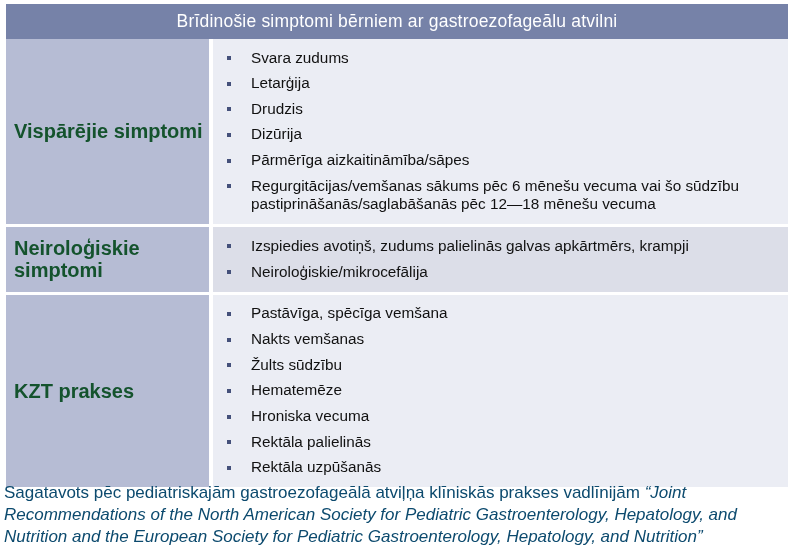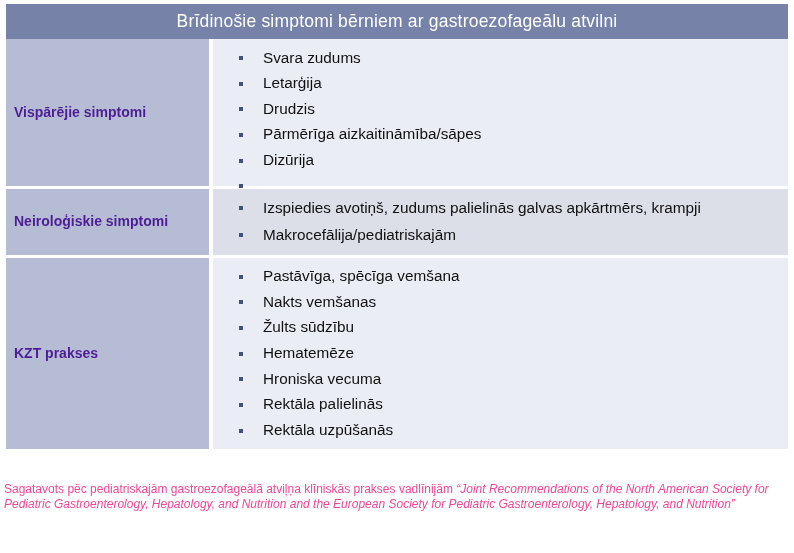--- a/index.html
+++ b/index.html
@@ -64,31 +64,31 @@
     width: 203px;
     min-width: 203px;
     background: #b6bcd4;
     display: flex;
     align-items: center;
     box-sizing: border-box;
     padding-left: 8px;
     padding-right: 6px;
   }
   .label-cell .label-text {
-    font-size: 14px;
+    font-size: 20px;
     font-weight: bold;
-    color: #4c1d95;
+    color: #14532d;
     line-height: 1.1;
   }
 
   .content-cell {
     flex: 1 1 auto;
     background: #ebedf4;
     box-sizing: border-box;
-    padding: 6px 8px 6px 16px;
+    padding: 6px 8px 6px 4px;
     border-left: 4px solid #ffffff;
   }
   .content-cell.shaded {
     background: #dcdee8;
   }
 
   ul.sym-list {
     list-style: none;
     margin: 0;
     padding: 0;
@@ -121,22 +121,22 @@
     padding-top: 4px;
     padding-bottom: 4px;
   }
 
   
   .footnote {
     position: absolute;
     left: 4px;
     top: 482px;
     width: 786px;
-    font-size: 12px;
-    color: #ec4899;
+    font-size: 17px;
+    color: #0c4a6e;
     line-height: 1.29;
     text-align: left;
   }
   .footnote .cite {
     font-style: italic;
   }
 </style>
 </head>
 <body>
 
@@ -160,45 +160,46 @@
               <li>
                 <span class="bullet-sq"></span>
                 <span class="li-text">Letarģija</span>
               </li>
               <li>
                 <span class="bullet-sq"></span>
                 <span class="li-text">Drudzis</span>
               </li>
               <li>
                 <span class="bullet-sq"></span>
+                <span class="li-text">Dizūrija</span>
+              </li>
+              <li>
+                <span class="bullet-sq"></span>
                 <span class="li-text">Pārmērīga aizkaitināmība/sāpes</span>
               </li>
               <li>
                 <span class="bullet-sq"></span>
-                <span class="li-text">Dizūrija</span>
-              </li>
-              <li>
-                <span class="bullet-sq"></span>
+                <span class="li-text">Regurgitācijas/vemšanas sākums pēc 6 mēnešu vecuma vai šo sūdzību pastiprināšanās/saglabāšanās pēc 12—18 mēnešu vecuma</span>
               </li>
             </ul>
           </div>
         </div>
         <div class="trow">
           <div class="label-cell">
             <span class="label-text">Neiroloģiskie simptomi</span>
           </div>
           <div class="content-cell shaded compact">
             <ul class="sym-list">
               <li>
                 <span class="bullet-sq"></span>
                 <span class="li-text">Izspiedies avotiņš, zudums palielinās galvas apkārtmērs, krampji</span>
               </li>
               <li>
                 <span class="bullet-sq"></span>
-                <span class="li-text">Makrocefālija/pediatriskajām</span>
+                <span class="li-text">Neiroloģiskie/mikrocefālija</span>
               </li>
             </ul>
           </div>
         </div>
         <div class="trow">
           <div class="label-cell">
             <span class="label-text">KZT prakses</span>
           </div>
           <div class="content-cell">
             <ul class="sym-list">

